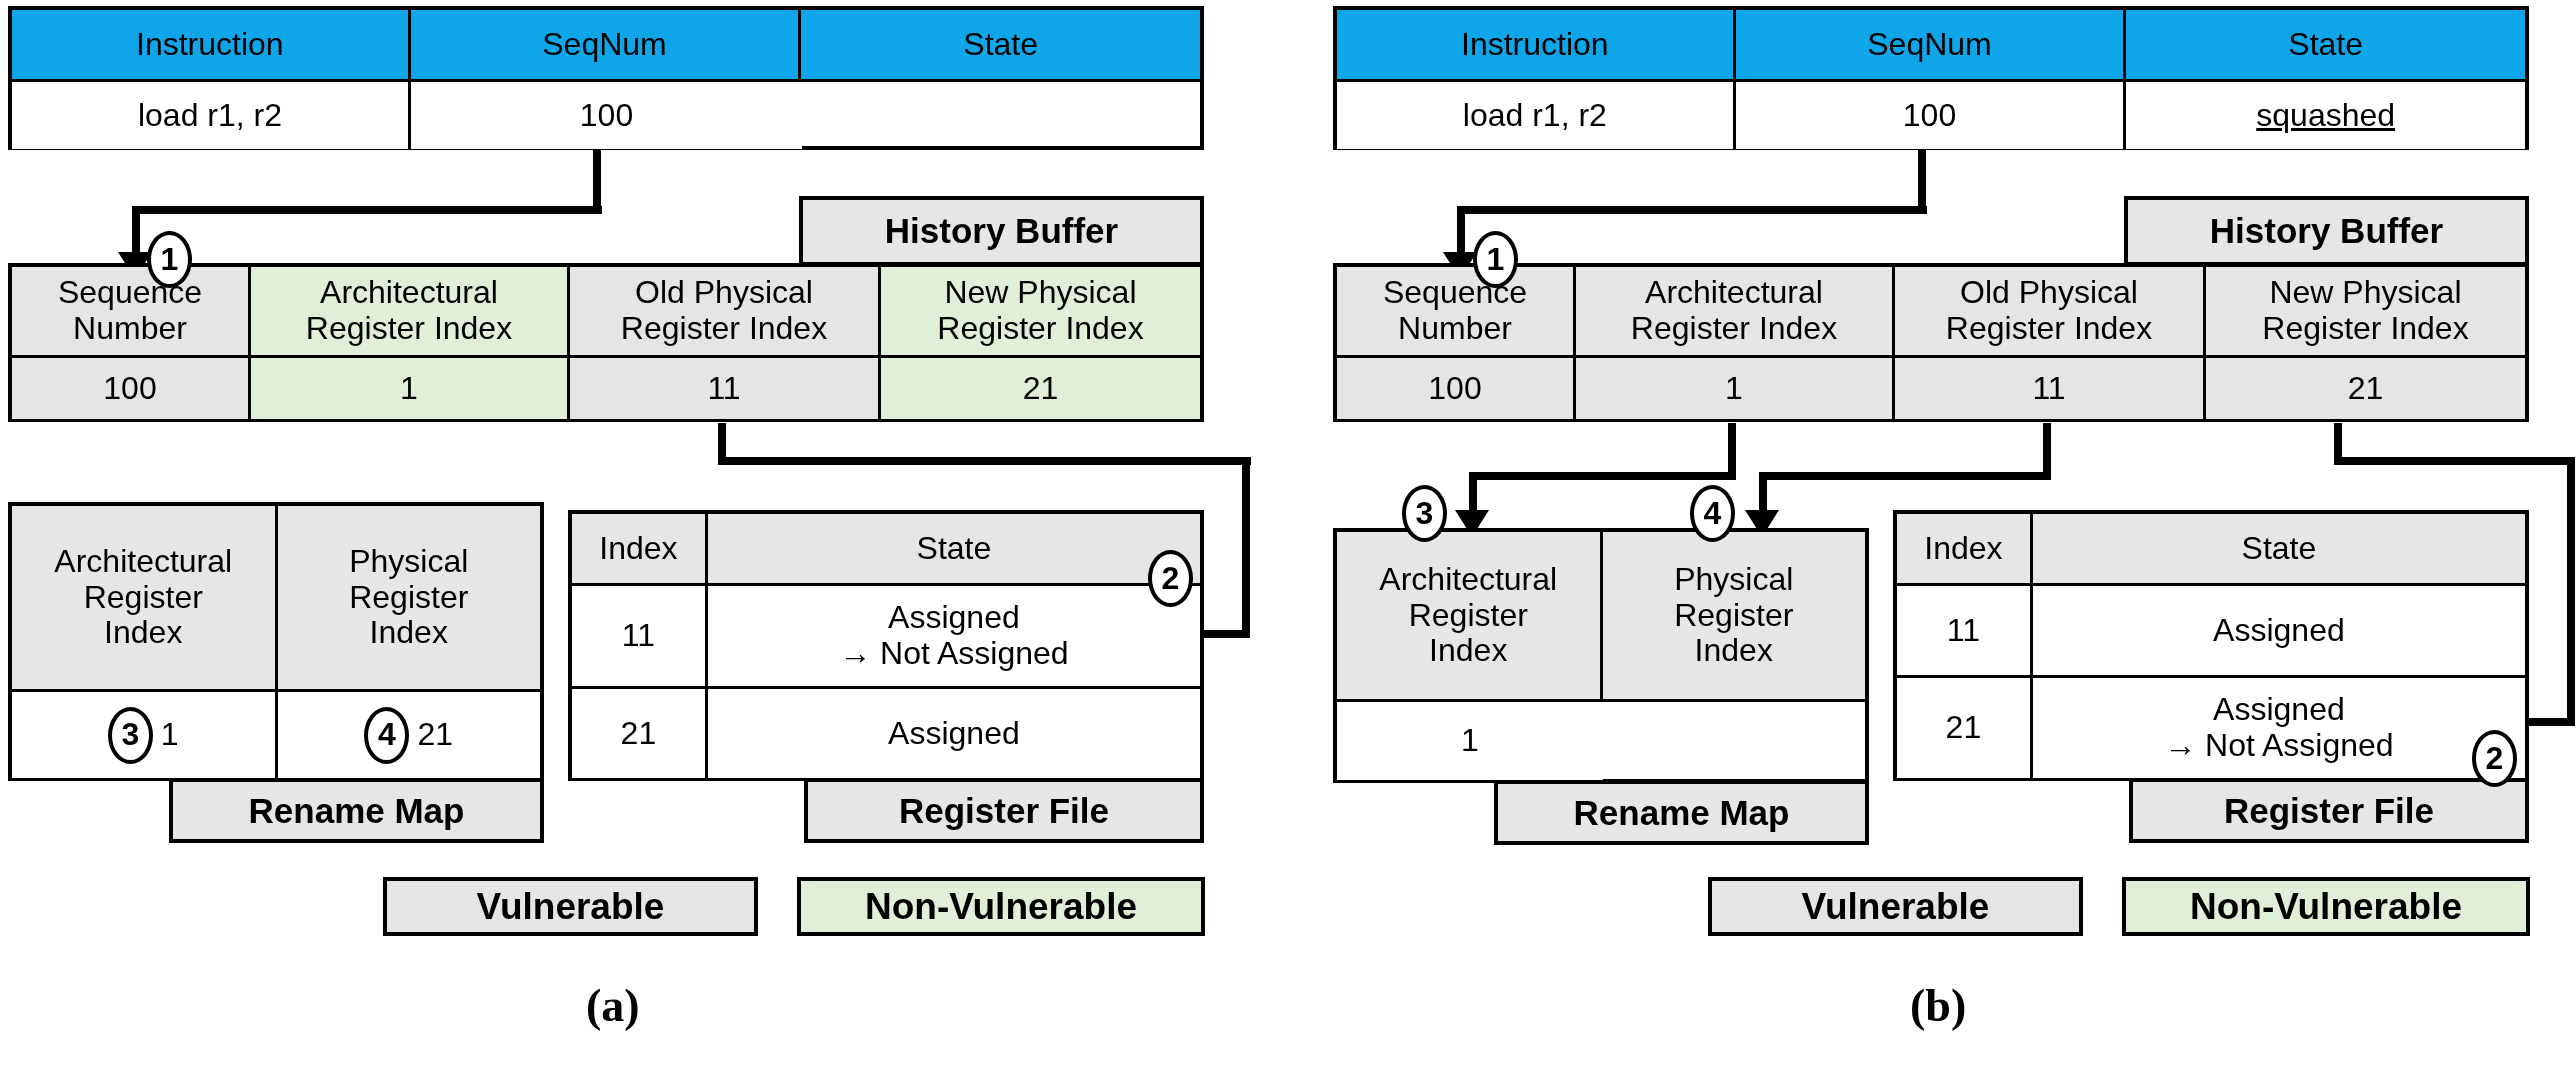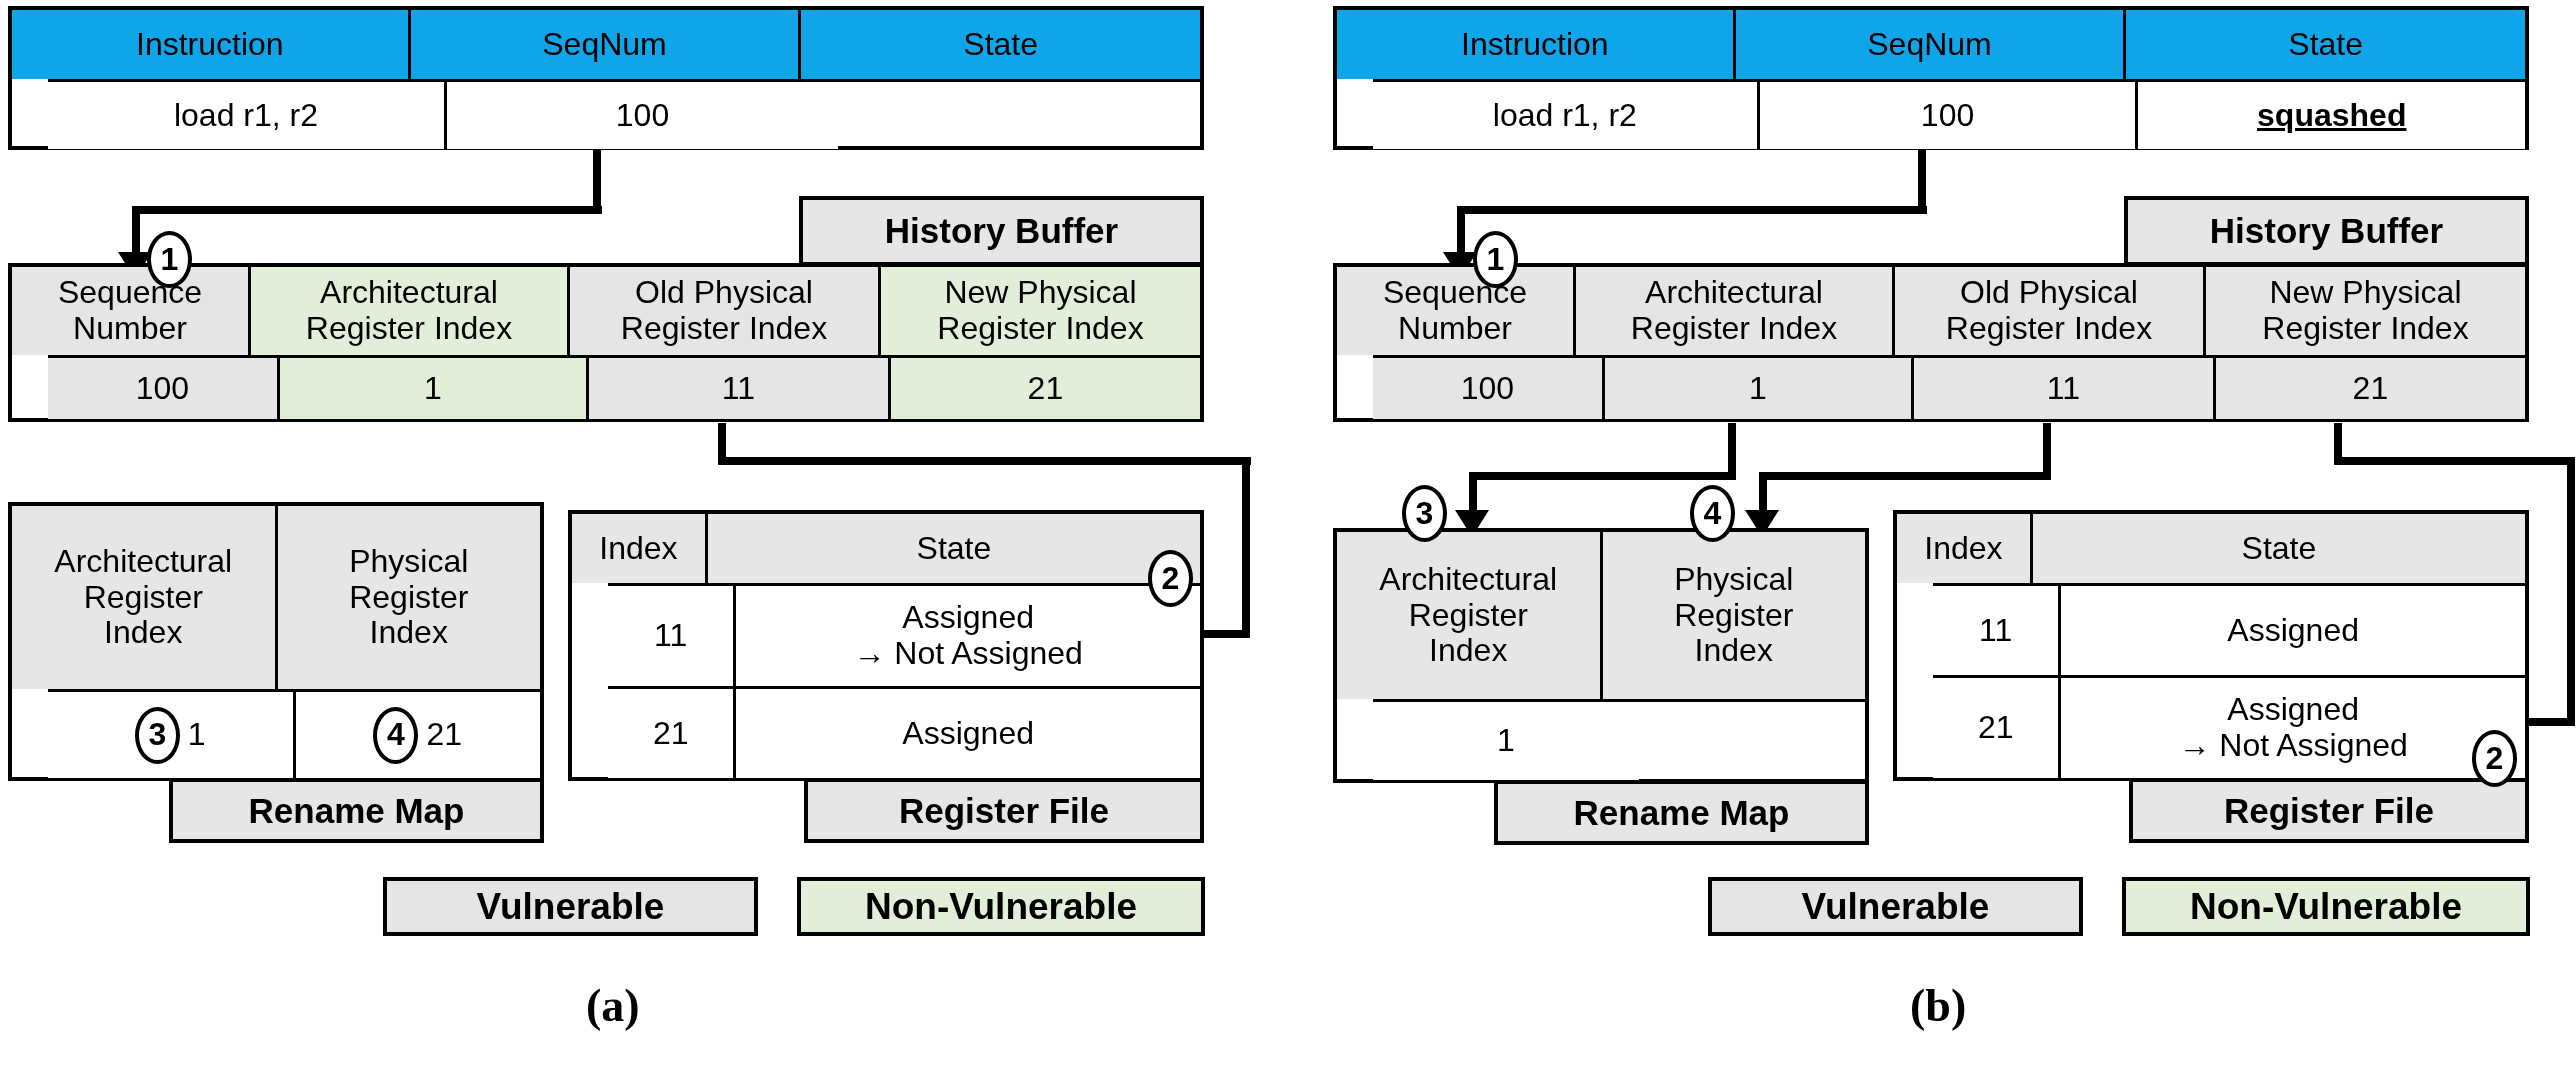--- a/index.html
+++ b/index.html
@@ -19,21 +19,21 @@
     display:flex;align-items:center;justify-content:center;
     text-align:center;
     border-right:3.2px solid #000;
     font-size:32px;
     line-height:1.12;
     padding:1.6px 3.2px;
     white-space:pre-line;
   }
   .cell:last-child{border-right:none;}
   .row.hdr .cell{background:#0ea5e9;}
-  .row.sep{border-top:3.2px solid #000;margin-left:36px;}
+  .row.sep{border-top:3.2px solid #000;}
   .gray{background:#e6e6e6;}
   .pink{background:#e5e5e5;}
   .green{background:#e1efd8;}
   .white{background:#ffffff;}
 
   
   .plate{
     position:absolute;border:4px solid #000;box-sizing:border-box;
     background:#e6e6e6;
     display:flex;align-items:center;justify-content:center;
@@ -176,21 +176,21 @@
 
   <div class="tbl" style="left:1333px;top:6.4px;width:1196px;height:144px;">
     <div class="row hdr">
       <div class="cell gray" style="width:399px;height:69px;">Instruction</div>
       <div class="cell gray" style="width:391px;height:69px;">SeqNum</div>
       <div class="cell gray" style="width:399px;height:69px;">State</div>
     </div>
     <div class="row sep">
       <div class="cell white" style="width:399px;height:67px;">load r1, r2</div>
       <div class="cell white" style="width:391px;height:67px;">100</div>
-      <div class="cell white" style="width:399px;height:67px;font-weight:bold;text-decoration:underline;">squashed</div>
+      <div class="cell white" style="width:399px;height:67px;font-weight:normal;text-decoration:underline;">squashed</div>
     </div>
   </div>
 
   <div class="seg" style="left:1918px;top:150px;width:8px;height:64px;"></div>
   <div class="seg" style="left:1457px;top:206px;width:470px;height:8px;"></div>
   <div class="seg" style="left:1457px;top:206px;width:8px;height:49px;"></div>
   <div class="arrow-down" style="left:1443px;top:252px;"></div>
   <div class="badge" style="left:1473px;top:231px;">1</div>
 
   <div class="plate" style="left:2124px;top:196px;width:405px;height:70px;">History Buffer</div>

